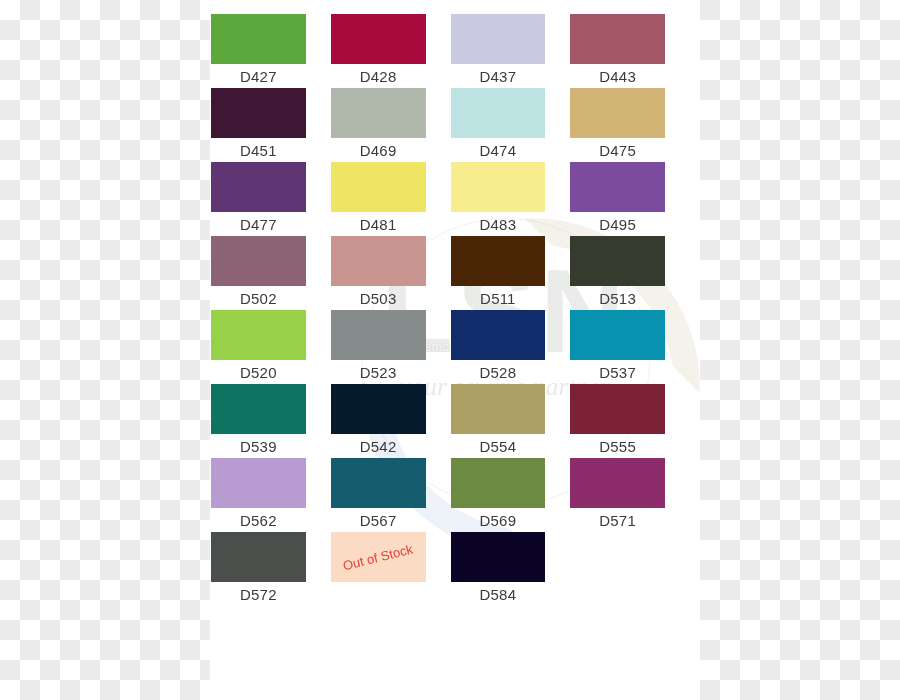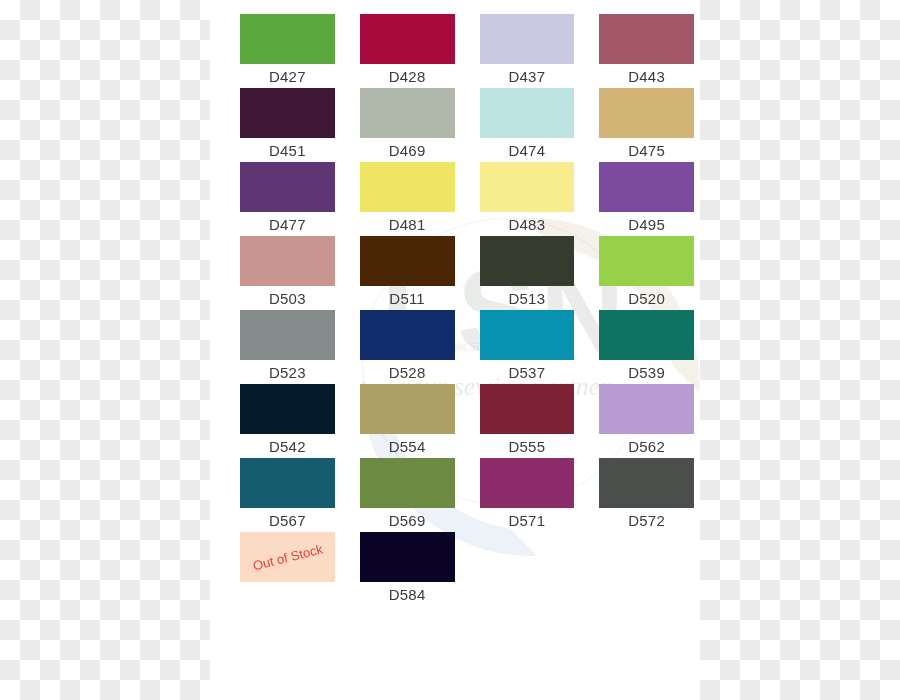--- a/index.html
+++ b/index.html
@@ -109,21 +109,21 @@
     letter-spacing: 0.5px;
     color: rgba(255,255,255,0.80);
     text-shadow: 0 0 2px rgba(0,0,0,0.18);
     pointer-events: none;
     user-select: none;
   }
 
   
   #grid {
     position: absolute;
-    left: 30px;
+    left: 1px;
     top: 14px;
     width: 454px;
     display: grid;
     grid-template-columns: repeat(4, 1fr);
     grid-auto-rows: 74px;
     column-gap: 25px;
     row-gap: 0px;
     z-index: 3;
   }
   .cell {
@@ -215,20 +215,24 @@
         </div>
         <div class="cell">
           <div class="chip" style="background: rgb(247, 236, 142);"></div>
           <div class="code">D483</div>
         </div>
         <div class="cell">
           <div class="chip" style="background: rgb(123, 75, 160);"></div>
           <div class="code">D495</div>
         </div>
         <div class="cell">
+          <div class="chip" style="background: rgb(141, 100, 117);"></div>
+          <div class="code">D502</div>
+        </div>
+        <div class="cell">
           <div class="chip" style="background: rgb(200, 149, 144);"></div>
           <div class="code">D503</div>
         </div>
         <div class="cell">
           <div class="chip" style="background: rgb(74, 38, 7);"></div>
           <div class="code">D511</div>
         </div>
         <div class="cell">
           <div class="chip" style="background: rgb(54, 60, 45);"></div>
           <div class="code">D513</div>

